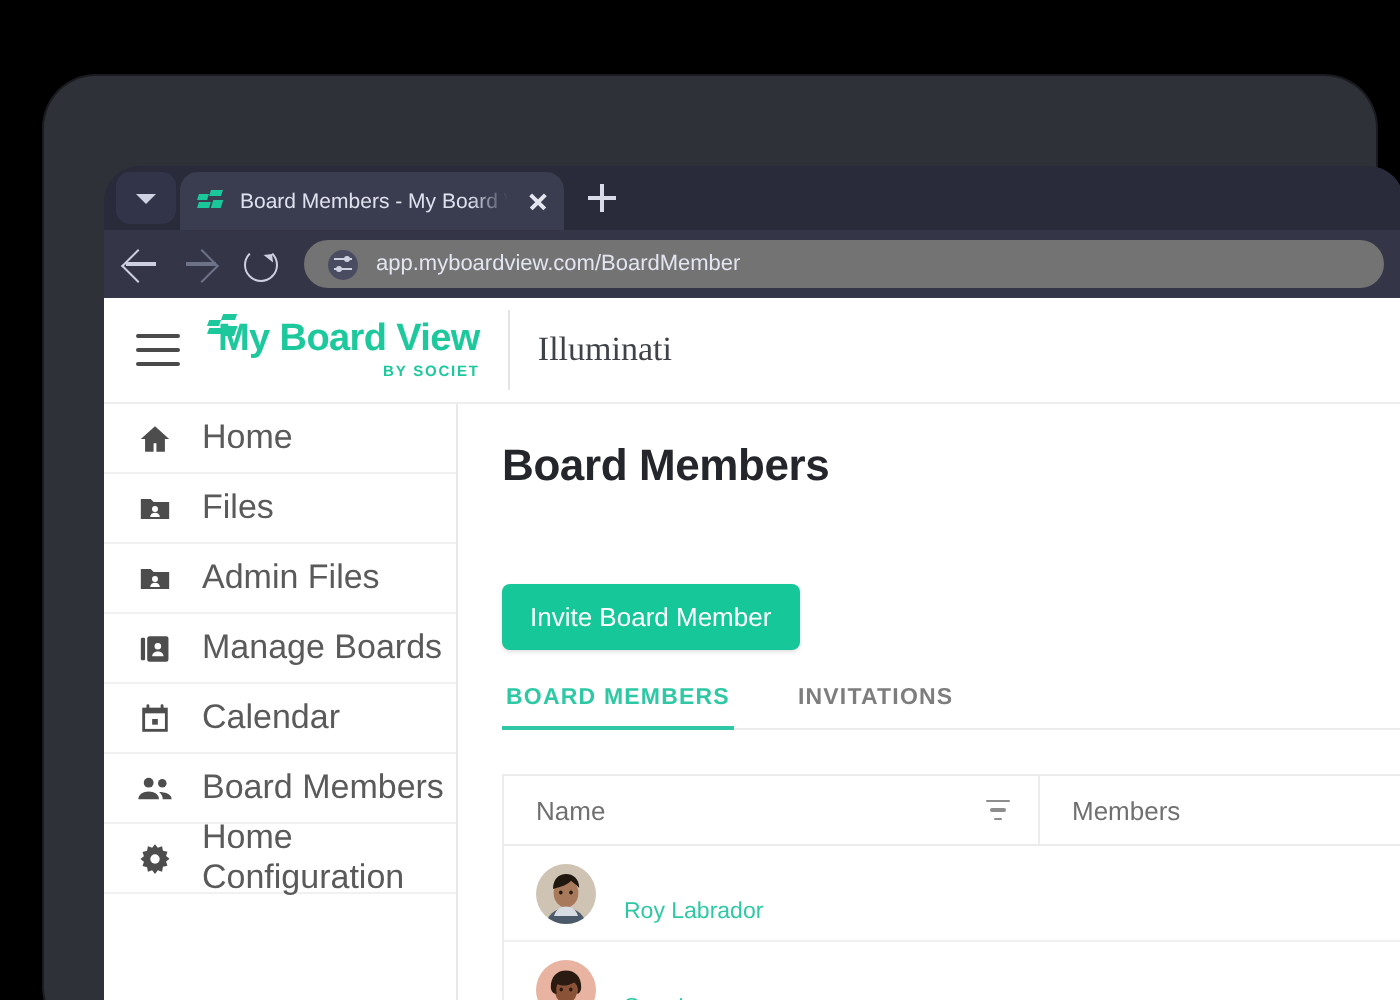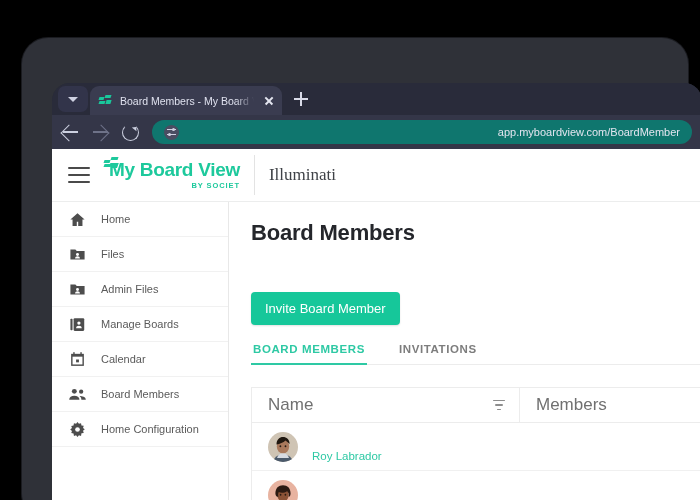--- a/index.html
+++ b/index.html
@@ -65,22 +65,22 @@
 
   .toolbar{height:34px;background:#343648;display:flex;align-items:center;padding:0 10px;gap:13px;}
   .navbtn{width:17px;height:17px;position:relative;cursor:pointer;flex:0 0 auto;}
   .arrow{position:absolute;left:1px;top:3px;width:11px;height:11px;border-left:1.8px solid #ccd0e0;border-bottom:1.8px solid #ccd0e0;transform:rotate(45deg);}
   .arrow-line{position:absolute;left:1px;top:7.6px;width:15px;height:1.8px;background:#ccd0e0;}
   .fwd .arrow{left:3px;border:none;border-right:1.8px solid #6e7288;border-top:1.8px solid #6e7288;transform:rotate(45deg);}
   .fwd .arrow-line{background:#6e7288;}
   .reload{width:17px;height:17px;border:1.8px solid #ccd0e0;border-radius:50%;border-top-color:transparent;position:relative;box-sizing:border-box;cursor:pointer;}
   .reload:after{content:"";position:absolute;right:-1px;top:-1px;border:3px solid transparent;border-bottom-color:#ccd0e0;transform:rotate(38deg);}
   .omnibox{
-    flex:1;height:24px;background:#0f766e;border-radius:13px;display:flex;align-items:center;
-    padding:0 12px;gap:9px;cursor:text;justify-content:space-between;
+    flex:1;height:24px;background:#737373;border-radius:13px;display:flex;align-items:center;
+    padding:0 12px;gap:9px;cursor:text;
   }
   .siteicon{width:15px;height:15px;border-radius:50%;background:#4a4d62;position:relative;flex:0 0 auto;}
   .siteicon i{position:absolute;background:#cfd2e2;height:1.3px;}
   .siteicon i.l1{left:3px;top:4.6px;width:9px;}
   .siteicon i.l2{left:3px;top:9.4px;width:9px;}
   .siteicon u{position:absolute;width:3px;height:3px;border-radius:50%;background:#cfd2e2;}
   .siteicon u.d1{left:7.5px;top:3.7px;}
   .siteicon u.d2{left:3.5px;top:8.5px;}
   .url{font-size:11px;color:#e3e5f0;white-space:nowrap;}
 
@@ -100,38 +100,38 @@
   .logo-main{font-size:19px;font-weight:bold;color:#1dc99c;letter-spacing:-.3px;line-height:1;padding-left:5px;}
   .logo-sub{font-size:7.5px;font-weight:bold;color:#1dc99c;letter-spacing:.9px;text-align:right;line-height:1;margin-top:3px;}
   .org{font-size:17px;color:#3f4247;padding-left:14px;font-family:Liberation Serif, serif;}
 
   .body-row{display:flex;height:calc(100% - 53px);}
 
   .sidebar{width:176px;flex:0 0 auto;border-right:1px solid #e8e8e8;background:#fff;}
   .nav-item{height:34px;display:flex;align-items:center;padding-left:16px;gap:14px;border-bottom:1px solid #f1f1f1;cursor:pointer;}
   .nav-icon{width:19px;height:19px;flex:0 0 auto;display:flex;align-items:center;justify-content:center;color:#4d4d4d;}
   .nav-icon svg{display:block;}
-  .nav-label{font-size:11px;color:#5a5a5a;}
+  .nav-label{font-size:17px;color:#5a5a5a;}
 
   .content{flex:1;padding:18px 0 0 22px;background:#fff;min-width:0;}
   .h1{font-size:22px;font-weight:bold;color:#24262b;margin:0 0 14px 0;letter-spacing:-.2px;}
   .invite-btn{
     display:inline-block;background:#16c79a;color:#fff;font-size:13px;
     padding:9px 14px;border:none;border-radius:4px;cursor:pointer;
     box-shadow:0 1px 2px rgba(0,0,0,.12);
     margin-top:32px;
   }
   .tabs{display:flex;gap:30px;margin-top:18px;border-bottom:1px solid #ececec;width:calc(100% - 0px);}
   .tab2{font-size:11.5px;font-weight:bold;letter-spacing:.6px;color:#7d7d7d;padding:0 2px 9px 2px;cursor:pointer;position:relative;}
   .tab2.active{color:#2ec9a4;}
   .tab2.active:after{content:"";position:absolute;left:0;right:0;bottom:-1px;height:2.5px;background:#2ec9a4;}
 
   .table{margin-top:22px;border:1px solid #ececec;border-right:none;border-bottom:none;background:#fff;width:100%;box-sizing:border-box;}
   .thead{display:flex;height:34px;border-bottom:1px solid #ececec;align-items:center;}
-  .th{font-size:17px;color:#707070;display:flex;align-items:center;padding-left:16px;box-sizing:border-box;height:100%;}
+  .th{font-size:13px;color:#707070;display:flex;align-items:center;padding-left:16px;box-sizing:border-box;height:100%;}
   .th.name{width:268px;flex:0 0 auto;border-right:1px solid #ececec;justify-content:space-between;padding-right:14px;}
   .th.position{flex:1;}
   .filter-ico{width:12px;height:10px;display:flex;flex-direction:column;align-items:center;justify-content:space-between;cursor:pointer;}
   .filter-ico span{display:block;height:1.4px;background:#8d8d8d;border-radius:1px;}
   .filter-ico span:nth-child(1){width:12px;}
   .filter-ico span:nth-child(2){width:8px;}
   .filter-ico span:nth-child(3){width:4px;}
   .trow{display:flex;align-items:center;height:47px;border-bottom:1px solid #f0f0f0;}
   .cell-name{width:268px;flex:0 0 auto;display:flex;align-items:flex-end;gap:14px;padding-left:16px;box-sizing:border-box;}
   .avatar{width:30px;height:30px;border-radius:50%;overflow:hidden;flex:0 0 auto;position:relative;}

